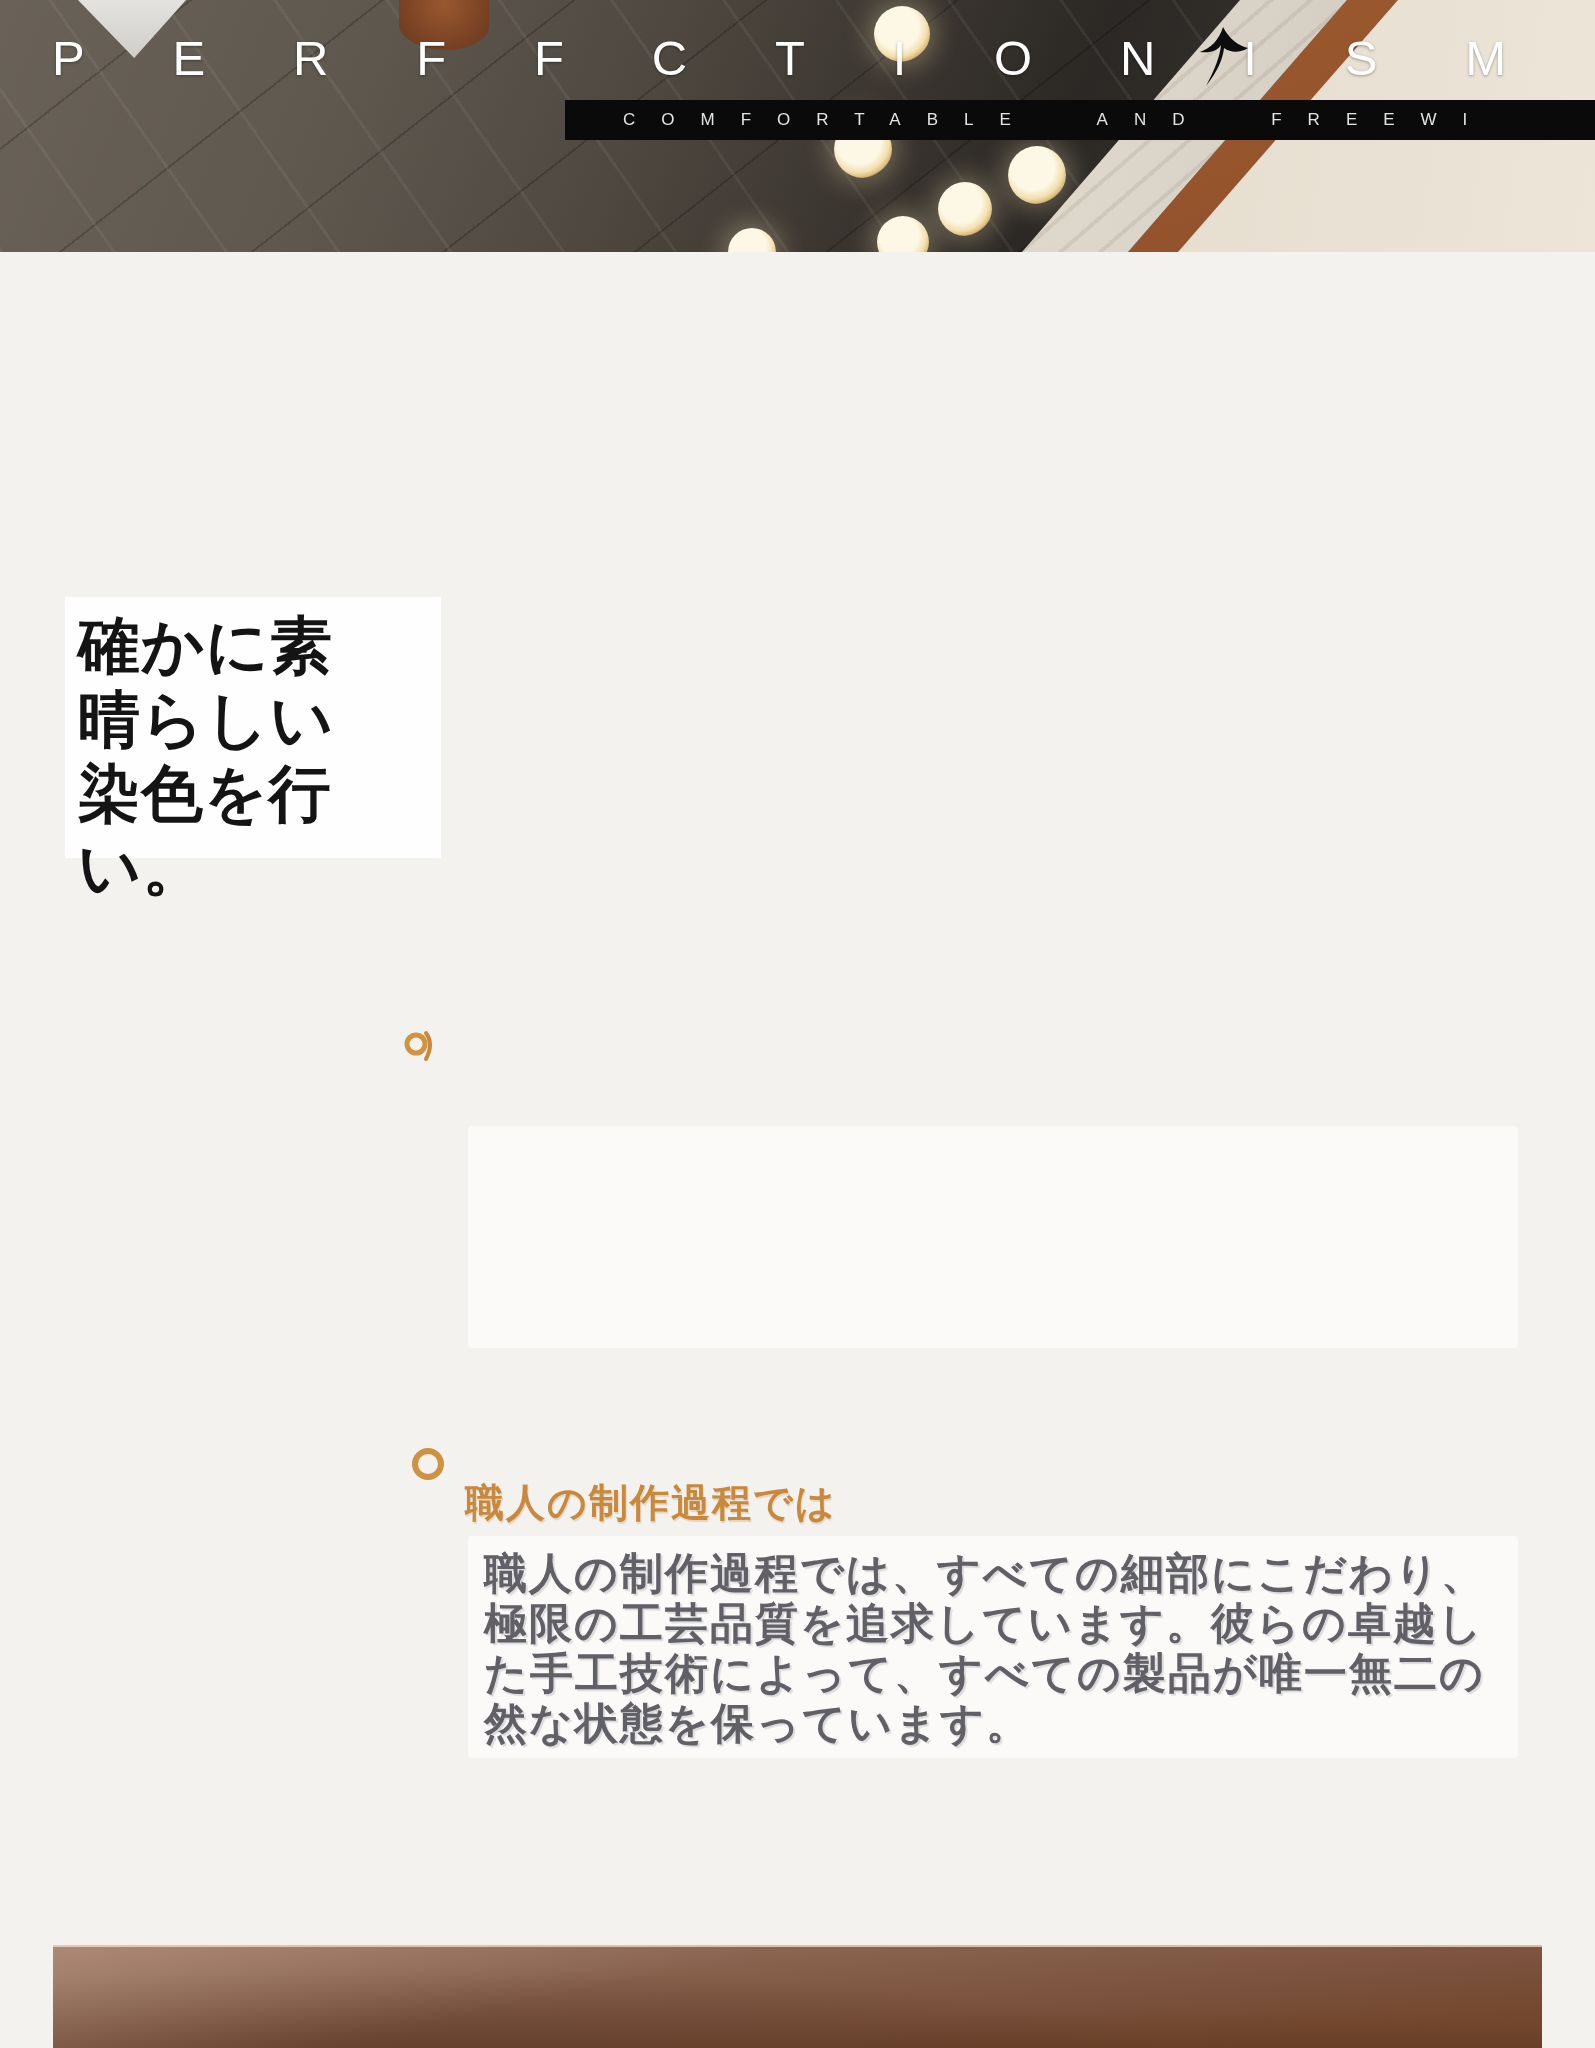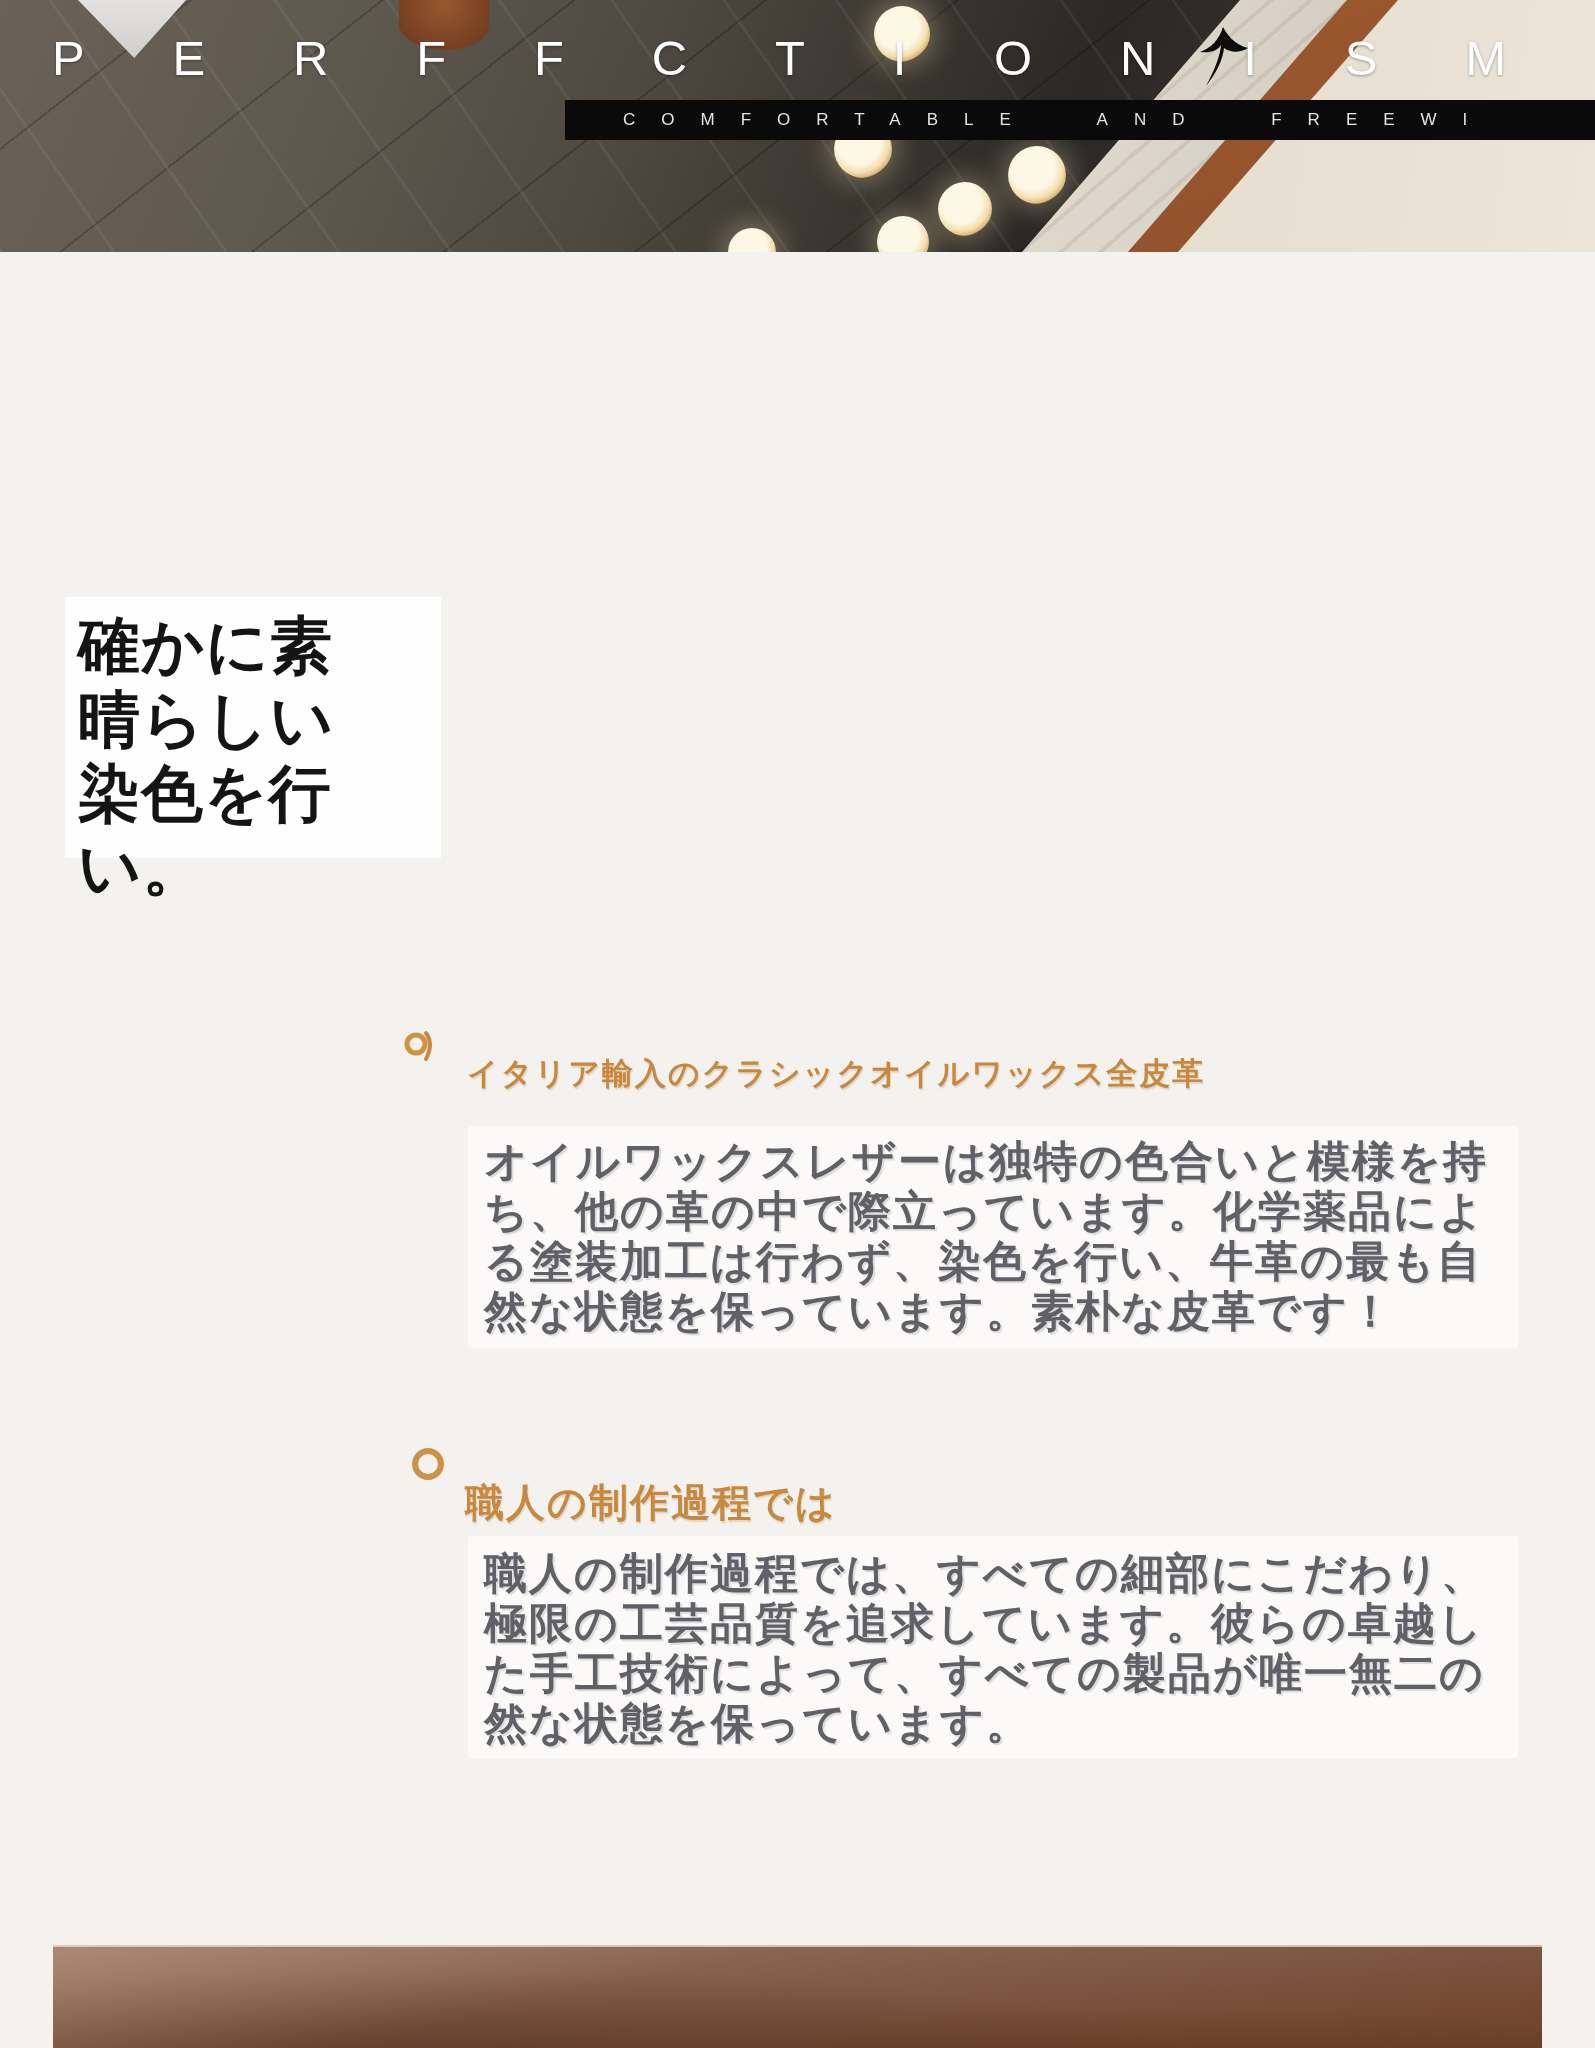--- a/index.html
+++ b/index.html
@@ -176,26 +176,21 @@
   <section class="headline-card">
     <h1>確かに素
 晴らしい
 染色を行い。</h1>
   </section>
 
   <svg class="bullet-icon-1" width="34" height="36" viewBox="0 0 34 36">
     <circle cx="12" cy="18" r="9" fill="none" stroke="#d2933f" stroke-width="5"></circle>
     <path d="M22 7 Q30 18 22 33" fill="none" stroke="#c9893c" stroke-width="4" stroke-linecap="round"></path>
   </svg>
-  <h2 class="feature-title ft1">イタリア輸入のクラシックオイルワックス全皮革</h2>
   <div class="body-card bc1"></div>
-  <p class="body-text bt1">オイルワックスレザーは独特の色合いと模様を持
-ち、他の革の中で際立っています。化学薬品によ
-る塗装加工は行わず、染色を行い、牛革の最も自
-然な状態を保っています。素朴な皮革です！</p>
 
   <div class="bullet-icon-2"></div>
   <h2 class="feature-title ft2">職人の制作過程では</h2>
   <div class="body-card bc2"></div>
   <p class="body-text bt2">職人の制作過程では、すべての細部にこだわり、
 極限の工芸品質を追求しています。彼らの卓越し
 た手工技術によって、すべての製品が唯一無二の
 然な状態を保っています。</p>
 
   <figure class="leather"></figure>

